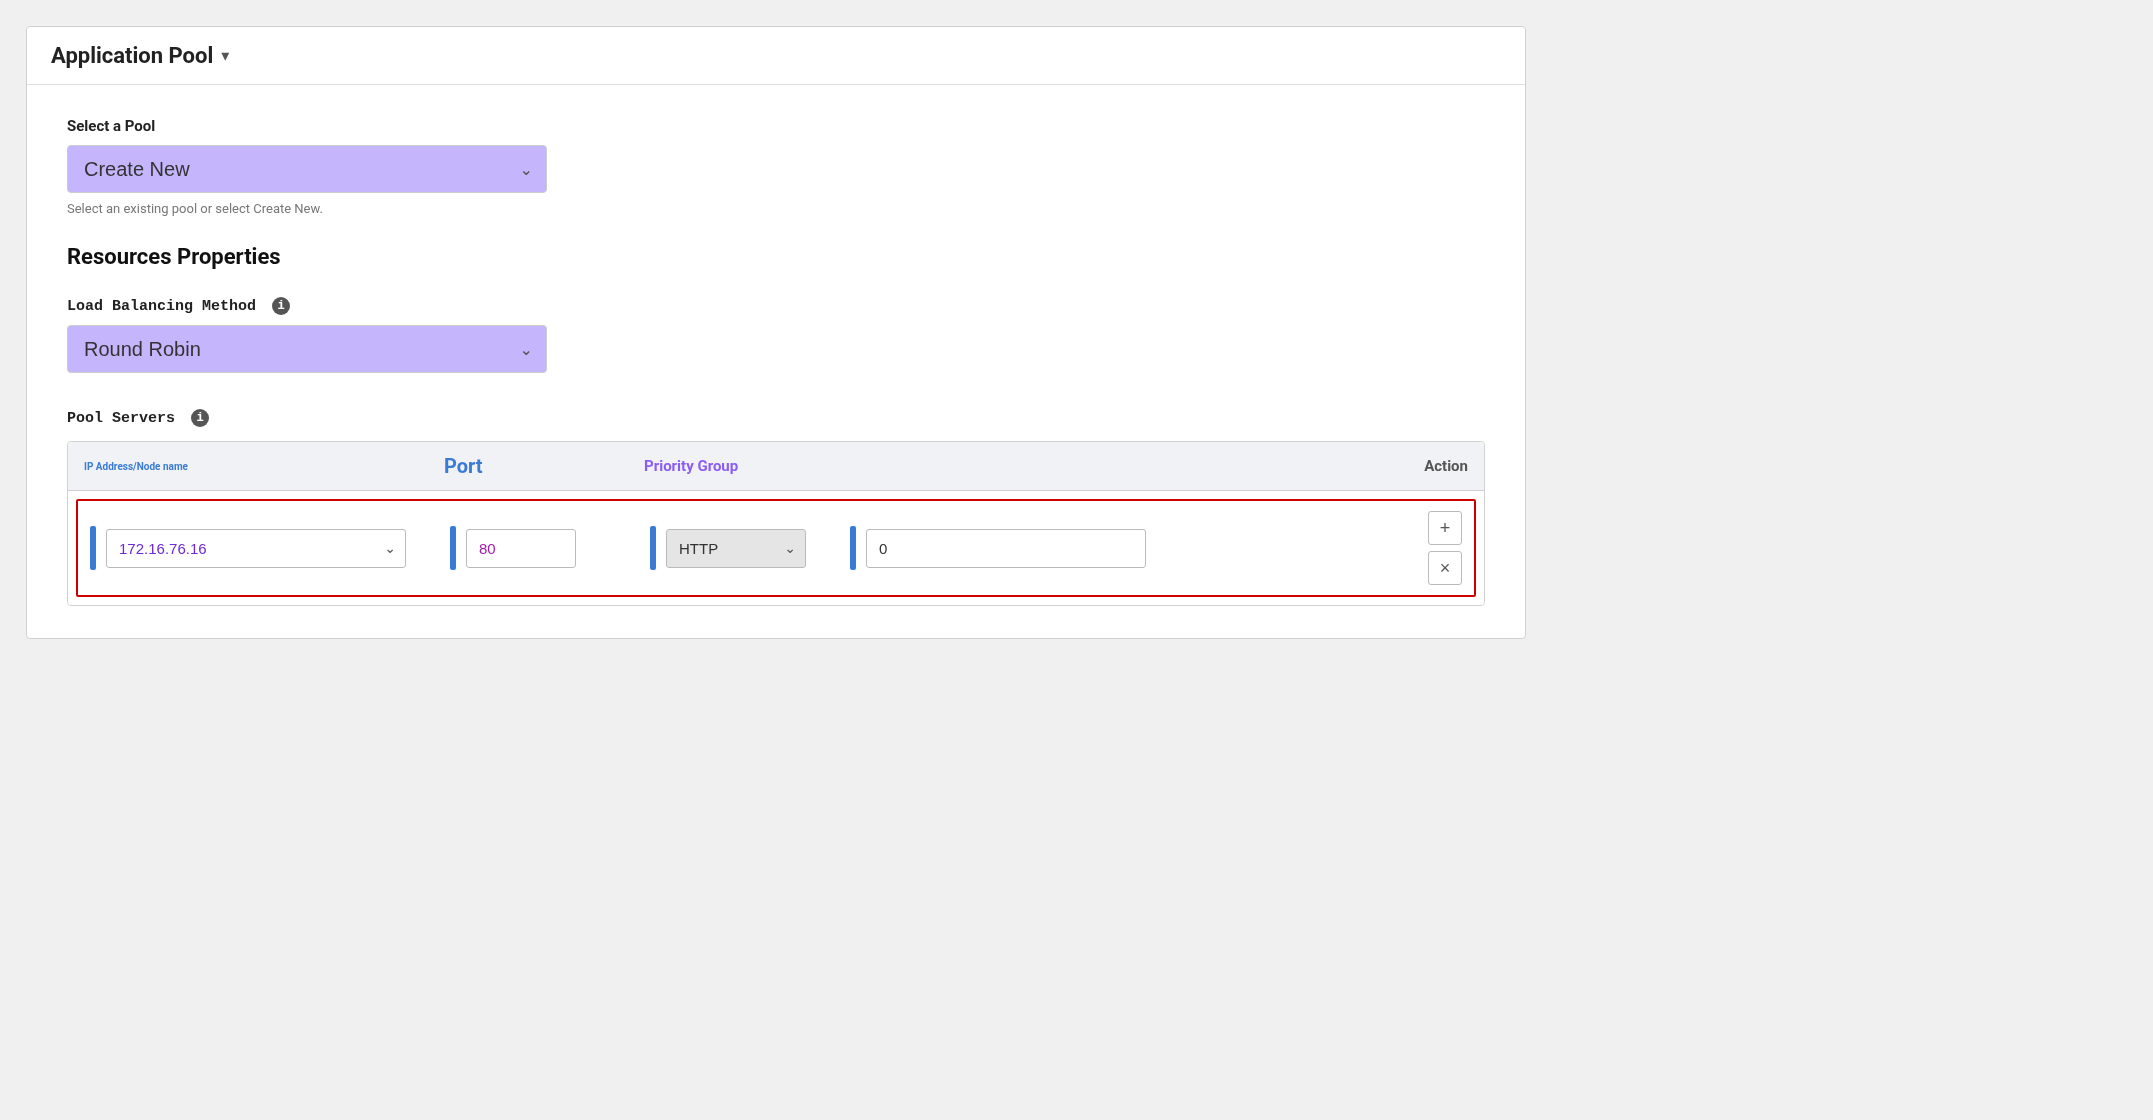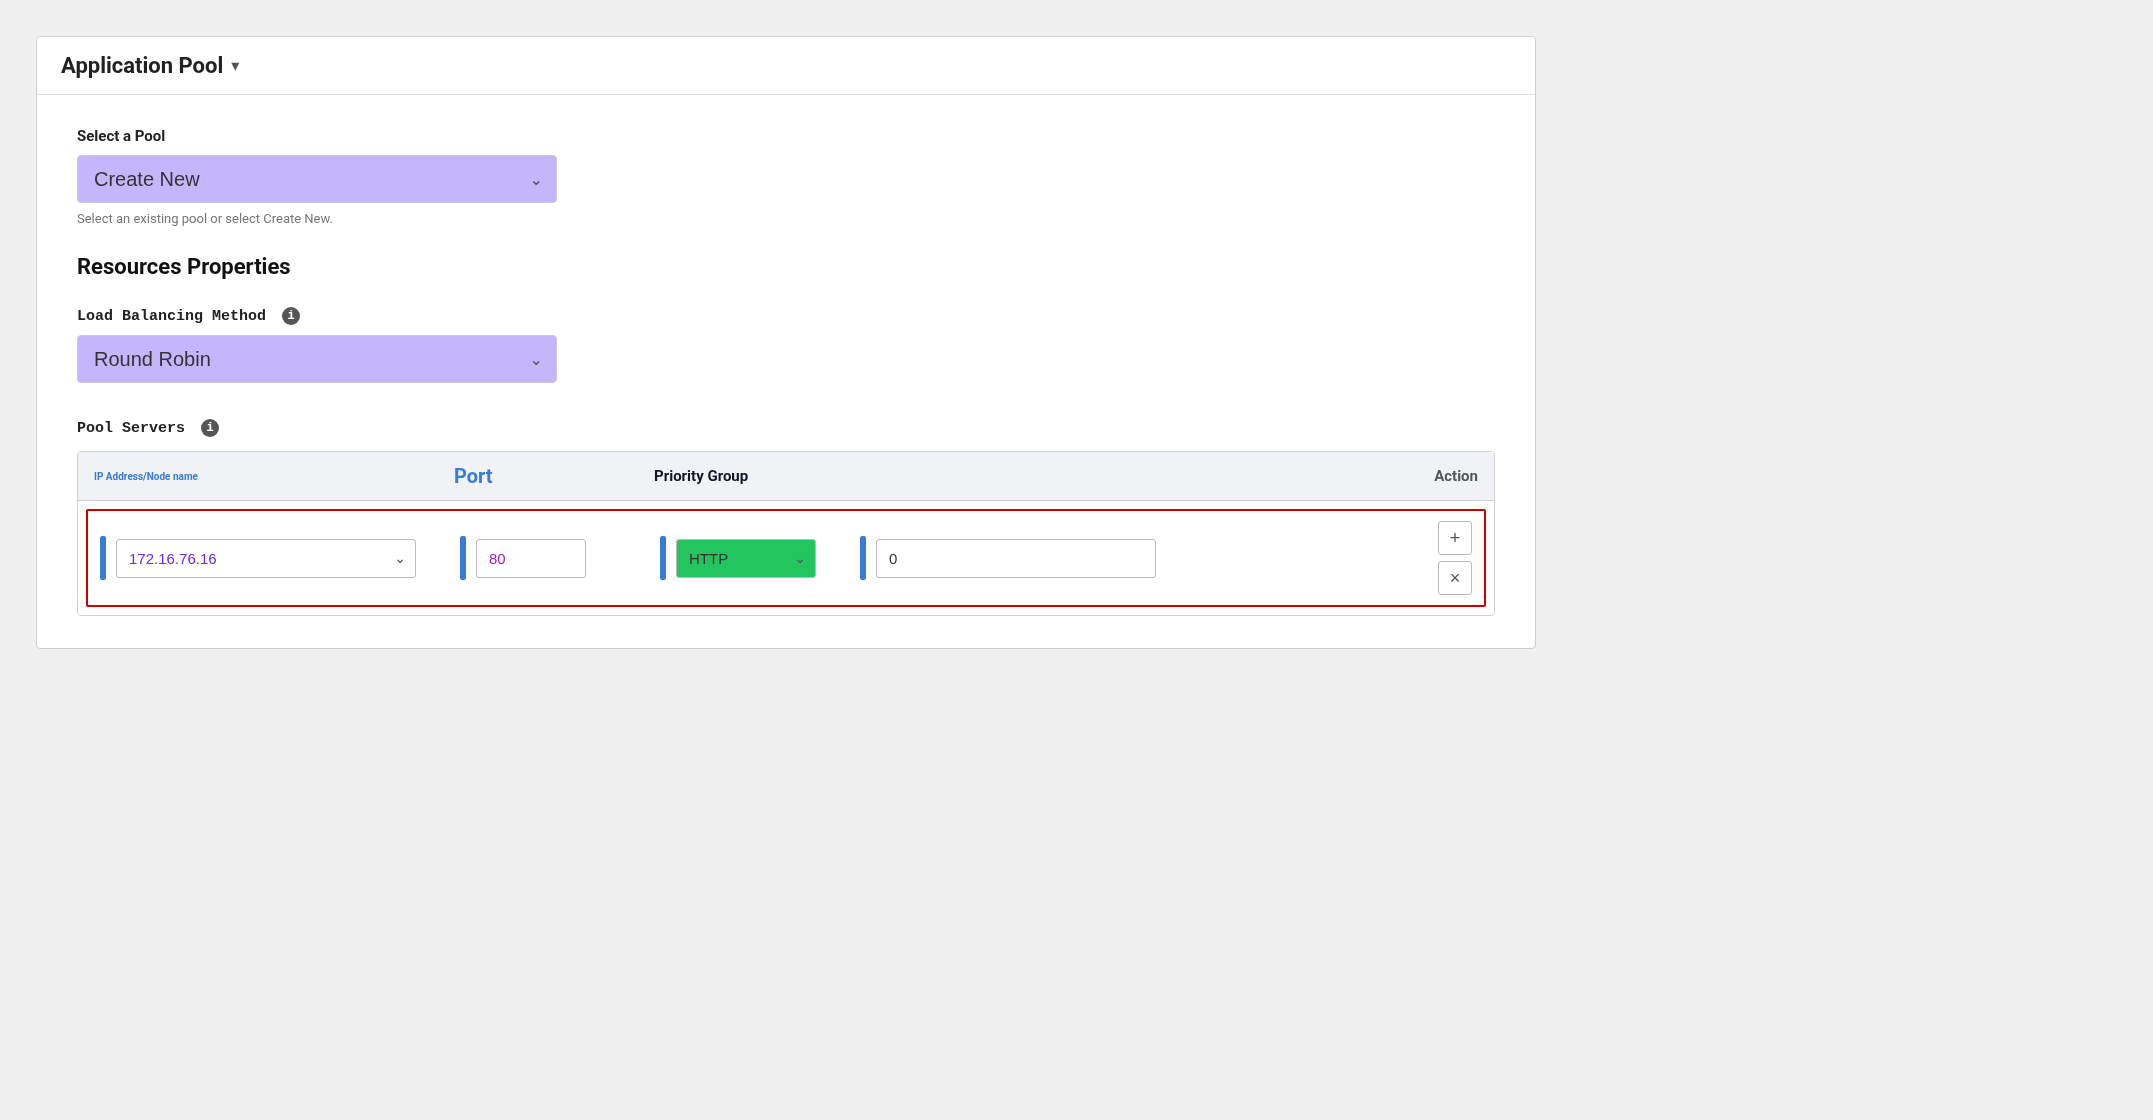--- a/index.html
+++ b/index.html
@@ -15,21 +15,21 @@
       color: #333;
     }
 
     .page-container {
       width: 2153px;
       min-height: 1120px;
       background: #f0f0f0;
       display: flex;
       align-items: flex-start;
       justify-content: flex-start;
-      padding: 16px;
+      padding: 6px;
     }
 
     .panel {
       background: #fff;
       border: 1px solid #d0d0d0;
       border-radius: 4px;
       width: 1500px;
       margin: 20px 20px;
     }
 
@@ -163,21 +163,21 @@
       width: 200px;
       font-size: 20px;
       font-weight: 700;
       color: #3a7bd5;
     }
 
     .th-priority {
       flex: 1;
       font-size: 15px;
       font-weight: 700;
-      color: #0f172a;
+      color: #8b5cf6;
     }
 
     .th-action {
       width: 80px;
       font-size: 15px;
       font-weight: 700;
       color: #555;
       text-align: right;
     }
 
@@ -274,21 +274,21 @@
       width: 140px;
     }
 
     .protocol-select-wrapper select {
       width: 100%;
       padding: 10px 36px 10px 12px;
       border: 1px solid #bbb;
       border-radius: 3px;
       font-size: 15px;
       color: #333;
-      background: #22c55e;
+      background: #e5e5e5;
       appearance: none;
       -webkit-appearance: none;
       cursor: pointer;
       outline: none;
     }
 
     .proto-chevron {
       position: absolute;
       right: 10px;
       top: 50%;

